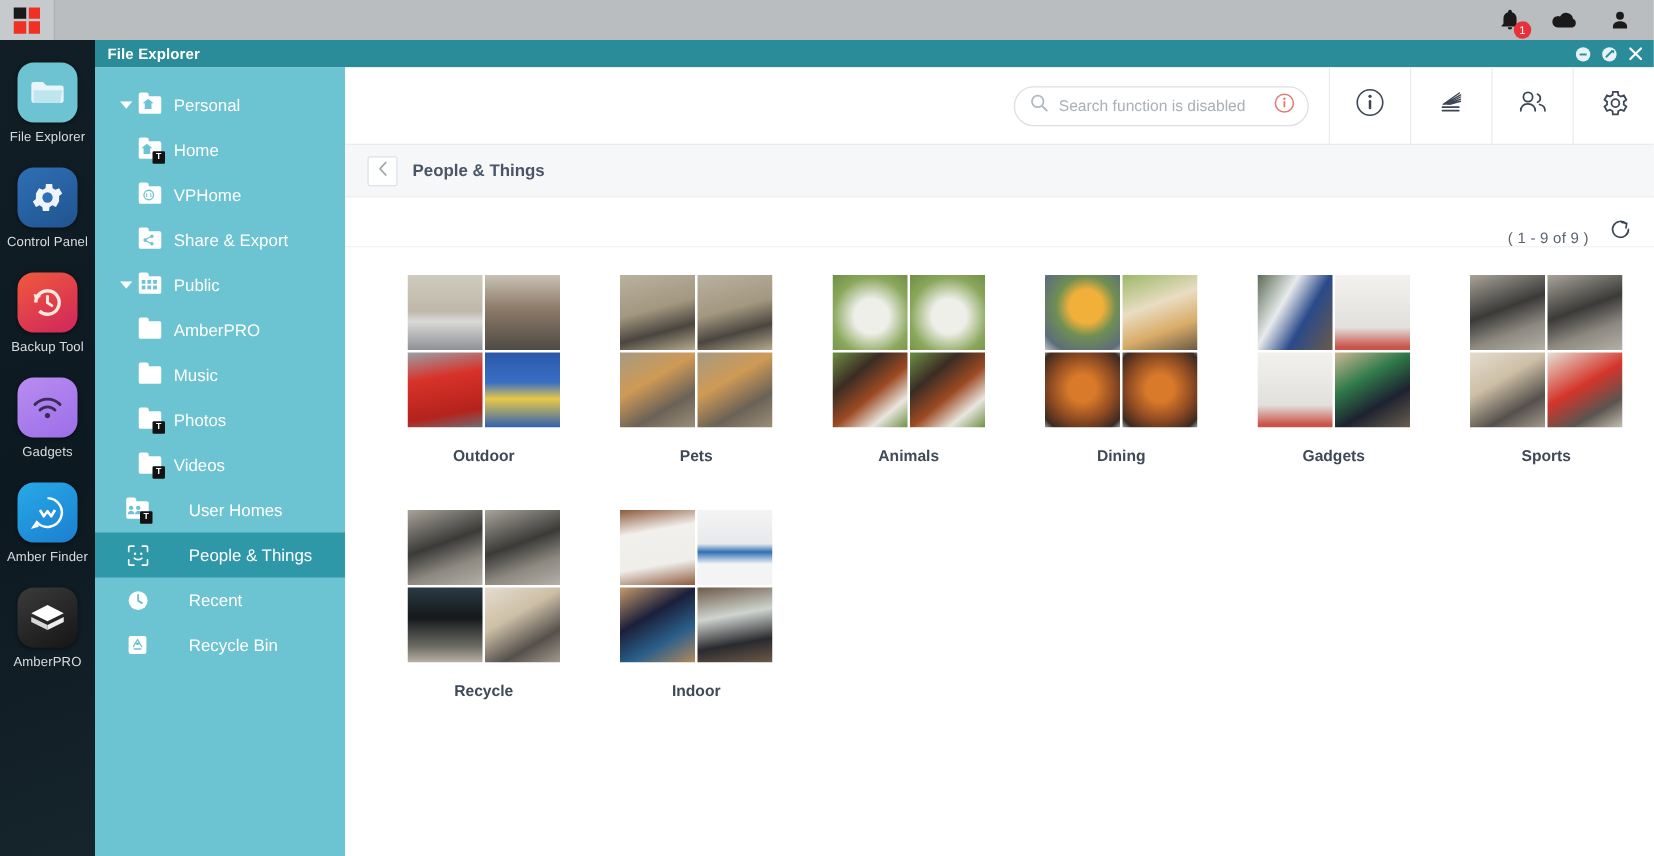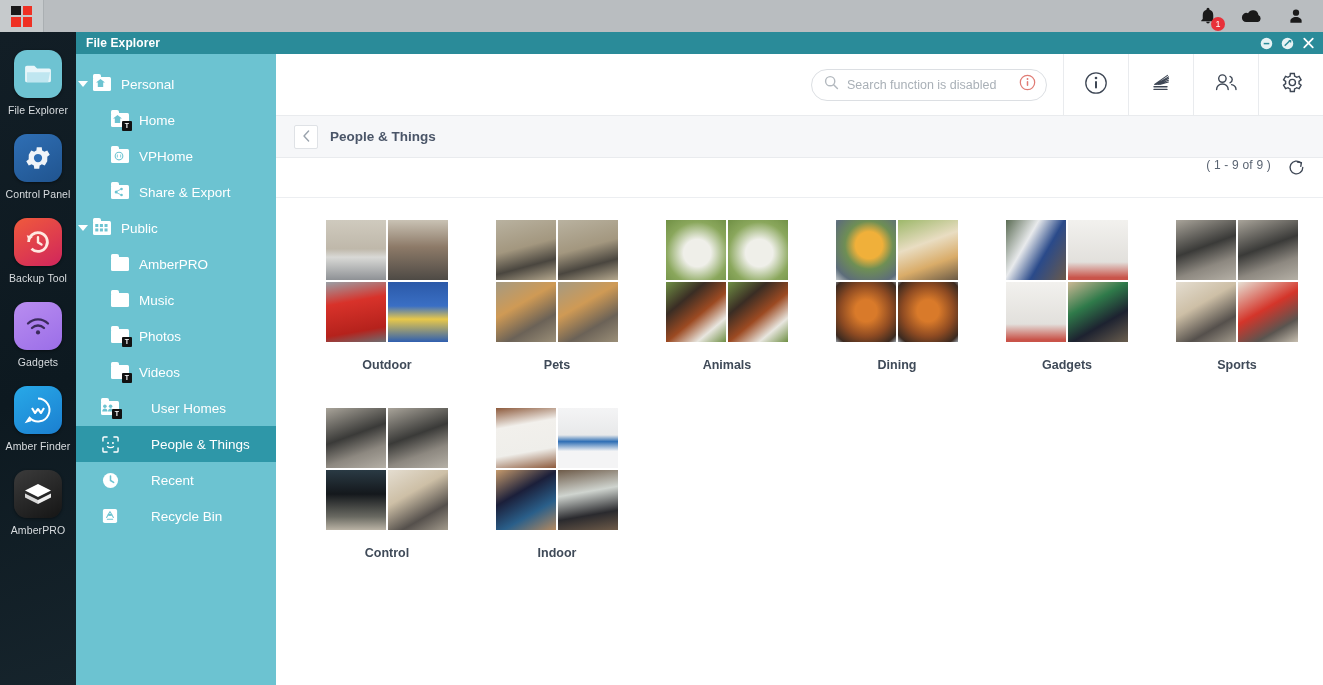--- a/index.html
+++ b/index.html
@@ -97,21 +97,21 @@
   #window-body { display: flex; height: 631px; }
 
   
   #tree {
     width: 200px; background: #6cc3d1; flex: 0 0 200px;
     padding-top: 12px; overflow: hidden;
   }
   .tree-row {
     height: 36px; display: flex; align-items: center;
     color: #ffffff; font-size: 13.5px; cursor: pointer;
-    padding-left: 0;
+    padding-left: 18px;
   }
   .tree-row.group { font-weight: normal; }
   .tree-row.child { padding-left: 34px; }
   .tree-row.top   { padding-left: 24px; gap: 22px; }
   .tree-row.active { background: #2e97a8; }
   .caret {
     width: 14px; flex: 0 0 14px; display: flex;
     align-items: center; justify-content: center; margin-right: 2px;
   }
   .caret svg { display: block; }
@@ -170,21 +170,21 @@
   #back-button {
     width: 24px; height: 24px; border: 1px solid #dfe2e6; background: #fff;
     border-radius: 2px; display: flex; align-items: center; justify-content: center;
     cursor: pointer; margin-right: 12px;
   }
   #breadcrumb-label {
     font-size: 13.5px; font-weight: bold; color: #4a5568;
   }
 
   #statusbar {
-    height: 40px; display: flex; align-items: flex-start;
+    height: 40px; display: flex; align-items: flex-end;
     justify-content: flex-end; padding-right: 16px;
     border-bottom: 1px solid #eceef1; background: #fff;
   }
   #count-text { font-size: 12px; color: #5a6472; letter-spacing: .2px; }
   #refresh-button {
     margin-left: 14px; width: 22px; height: 22px; cursor: pointer;
     display: flex; align-items: center; justify-content: center;
   }
 
   
@@ -637,21 +637,21 @@
           <div class="album-name">Sports</div>
         </div>
 
         <div class="album">
           <div class="album-thumb layout-2x2">
             <div class="cell" style="background:linear-gradient(160deg,#a9a49a 0%,#3a3a38 45%,#8d8880 72%,#b5b0a6 100%)"></div>
             <div class="cell" style="background:linear-gradient(160deg,#a9a49a 0%,#3a3a38 45%,#8d8880 72%,#b5b0a6 100%)"></div>
             <div class="cell" style="background:linear-gradient(180deg,#2a3a44 0%,#14181c 40%,#6a6a62 78%,#b9b2a4 100%)"></div>
             <div class="cell" style="background:linear-gradient(150deg,#e4ddd0 0%,#cdbfa6 38%,#55504c 72%,#a29a8c 100%)"></div>
           </div>
-          <div class="album-name">Control</div>
+          <div class="album-name">Recycle</div>
         </div>
 
         <div class="album">
           <div class="album-thumb layout-2x2">
             <div class="cell" style="background:linear-gradient(170deg,#8d5a3c 0%,#f2f0ec 30%,#efeeea 70%,#8d5a3c 100%)"></div>
             <div class="cell" style="background:linear-gradient(180deg,#f4f4f5 0%,#e8e9ea 45%,#2f6fb5 56%,#f4f4f5 72%)"></div>
             <div class="cell" style="background:linear-gradient(150deg,#c59a6c 0%,#1b1f3a 38%,#2a5f8a 68%,#b5895e 100%)"></div>
             <div class="cell" style="background:linear-gradient(170deg,#6d5a48 0%,#cfd4cf 38%,#2a2a2e 72%,#6d5a48 100%)"></div>
           </div>
           <div class="album-name">Indoor</div>

